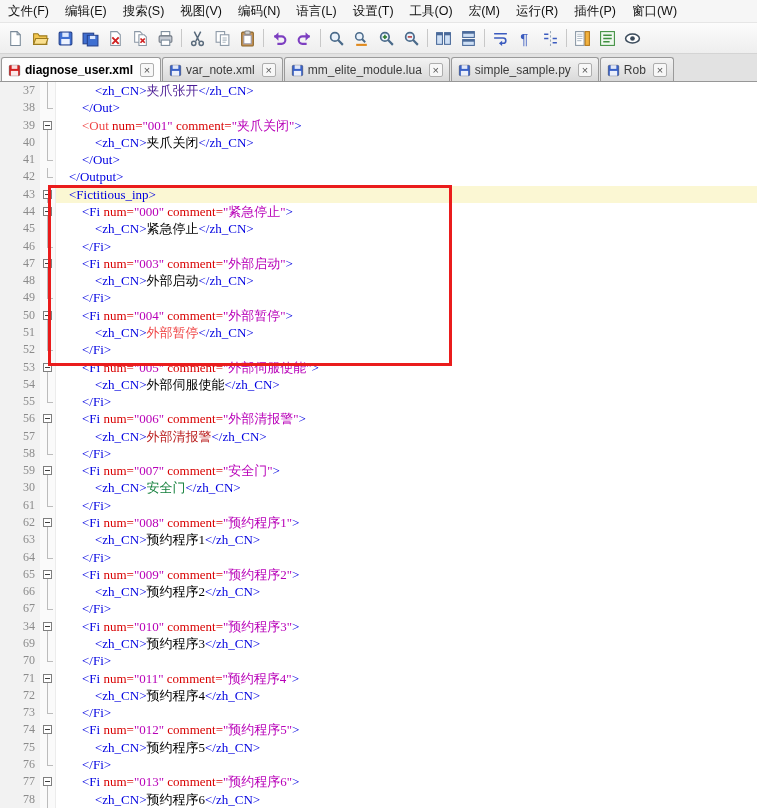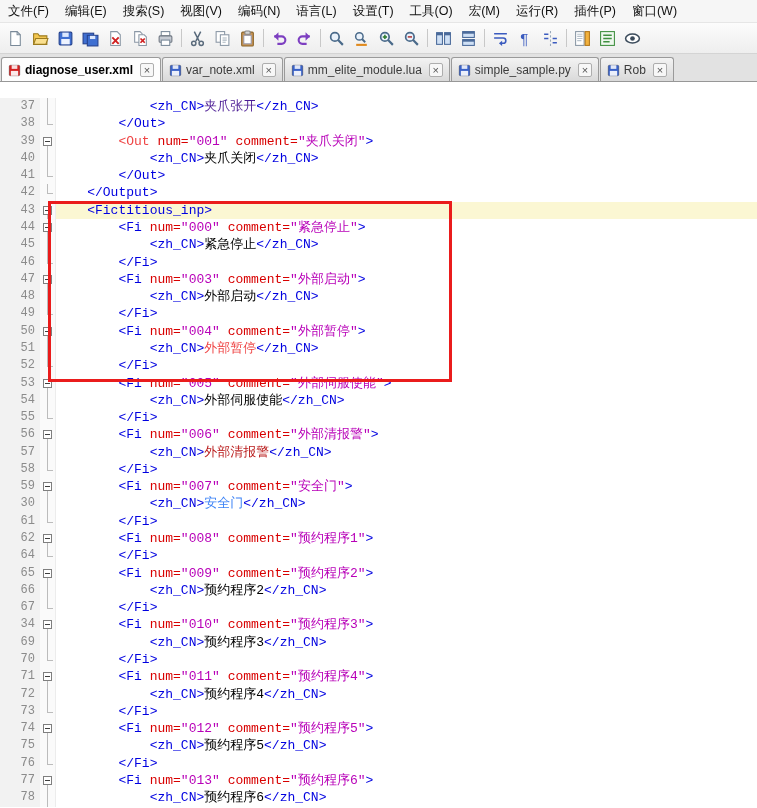--- a/index.html
+++ b/index.html
@@ -17,21 +17,21 @@
   .tb-sep{width:1px;height:18px;background:#c8c8c8;margin:0 3px;flex:0 0 auto;}
 
   
   .tabbar{height:28px;flex:0 0 auto;background:#e2e2e2;display:flex;align-items:flex-start;padding:3px 0 0 1px;box-sizing:border-box;border-bottom:1px solid #979797;overflow:hidden;white-space:nowrap;}
   .tab{display:inline-flex;align-items:center;gap:4px;height:25px;box-sizing:border-box;padding:0 6px;border:1px solid #9a9a9a;border-bottom:none;border-radius:3px 3px 0 0;background:linear-gradient(#f3f3f3,#d8d8d8);font-size:12px;color:#3c3c3c;margin-right:1px;flex:0 0 auto;}
   .tab.active{background:#fdfdfd;color:#000;font-weight:bold;}
   .tab-ic{display:flex;align-items:center;}
   .tab-close{display:inline-flex;align-items:center;justify-content:center;width:12px;height:12px;margin-left:3px;color:#555;font-size:11px;line-height:11px;border:1px solid #adadad;background:#f7f7f7;border-radius:2px;font-weight:normal;}
 
   
-  .editor{flex:1 1 auto;position:relative;overflow:hidden;background:#fff;font-family:Liberation Mono, monospace;margin-top:16px;}
+  .editor{flex:1 1 auto;position:relative;overflow:hidden;background:#fff;font-family:Liberation Serif, serif;}
   .line{display:flex;height:17.285px;line-height:17.285px;font-size:13px;}
   .m-book{width:9px;flex:0 0 auto;background:#f2f2f2;}
   .m-num{width:31px;flex:0 0 auto;text-align:right;padding-right:5px;box-sizing:border-box;color:#8b8b8b;font-size:12px;background:#f2f2f2;}
   .m-fold{width:16px;flex:0 0 auto;position:relative;background:#fafafa;border-right:1px solid #ececec;box-sizing:border-box;}
   .m-fold.f-l::before{content:"";position:absolute;left:7px;top:0;bottom:0;width:1px;background:#bcbcbc;}
   .m-fold.f-e::before{content:"";position:absolute;left:7px;top:0;height:9px;width:1px;background:#bcbcbc;}
   .m-fold.f-e::after{content:"";position:absolute;left:7px;top:9px;width:6px;height:1px;background:#bcbcbc;}
   .m-fold.f-o::before{content:"";position:absolute;left:7px;top:13px;bottom:0;width:1px;background:#bcbcbc;}
   .fbox{position:absolute;left:3px;top:4px;width:9px;height:9px;border:1px solid #7f7f7f;background:#fff;box-sizing:border-box;z-index:1;}
   .fbox::after{content:"";position:absolute;left:1px;right:1px;top:3px;height:1px;background:#3f3f3f;}
@@ -483,35 +483,41 @@
           <span class="m-num">59</span>
           <span class="m-fold f-o">
             <span class="fbox"></span>
           </span>
           <span class="code"><span style="color: rgb(0, 0, 0);">        </span><span style="color: rgb(0, 0, 224);">&lt;Fi </span><span style="color: rgb(216, 0, 0);">num=</span><span style="color: rgb(184, 0, 184);">"007"</span><span style="color: rgb(216, 0, 0);"> comment=</span><span style="color: rgb(184, 0, 184);">"安全门"</span><span style="color: rgb(0, 0, 224);">&gt;</span></span>
         </div>
         <div class="line">
           <span class="m-book"></span>
           <span class="m-num">30</span>
           <span class="m-fold f-l"></span>
-          <span class="code"><span style="color: rgb(0, 0, 0);">            </span><span style="color: rgb(0, 0, 224);">&lt;zh_CN&gt;</span><span style="color: #3b82f6;">安全门</span><span style="color: rgb(0, 0, 224);">&lt;/zh_CN&gt;</span></span>
+          <span class="code"><span style="color: rgb(0, 0, 0);">            </span><span style="color: rgb(0, 0, 224);">&lt;zh_CN&gt;</span><span style="color: #15803d;">安全门</span><span style="color: rgb(0, 0, 224);">&lt;/zh_CN&gt;</span></span>
         </div>
         <div class="line">
           <span class="m-book"></span>
           <span class="m-num">61</span>
           <span class="m-fold f-e"></span>
           <span class="code"><span style="color: rgb(0, 0, 0);">        </span><span style="color: rgb(0, 0, 224);">&lt;/Fi&gt;</span></span>
         </div>
         <div class="line">
           <span class="m-book"></span>
           <span class="m-num">62</span>
           <span class="m-fold f-o">
             <span class="fbox"></span>
           </span>
           <span class="code"><span style="color: rgb(0, 0, 0);">        </span><span style="color: rgb(0, 0, 224);">&lt;Fi </span><span style="color: rgb(216, 0, 0);">num=</span><span style="color: rgb(184, 0, 184);">"008"</span><span style="color: rgb(216, 0, 0);"> comment=</span><span style="color: rgb(184, 0, 184);">"预约程序1"</span><span style="color: rgb(0, 0, 224);">&gt;</span></span>
+        </div>
+        <div class="line">
+          <span class="m-book"></span>
+          <span class="m-num">63</span>
+          <span class="m-fold f-l"></span>
+          <span class="code"><span style="color: rgb(0, 0, 0);">            </span><span style="color: rgb(0, 0, 224);">&lt;zh_CN&gt;</span><span style="color: rgb(0, 0, 0);">预约程序1</span><span style="color: rgb(0, 0, 224);">&lt;/zh_CN&gt;</span></span>
         </div>
         <div class="line">
           <span class="m-book"></span>
           <span class="m-num">64</span>
           <span class="m-fold f-e"></span>
           <span class="code"><span style="color: rgb(0, 0, 0);">        </span><span style="color: rgb(0, 0, 224);">&lt;/Fi&gt;</span></span>
         </div>
         <div class="line">
           <span class="m-book"></span>
           <span class="m-num">65</span>

